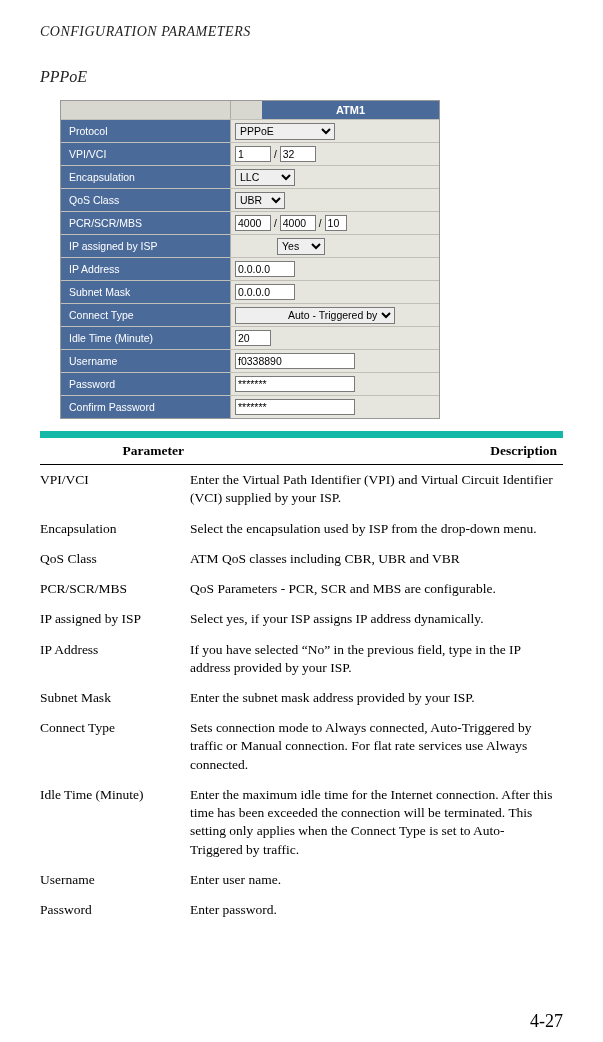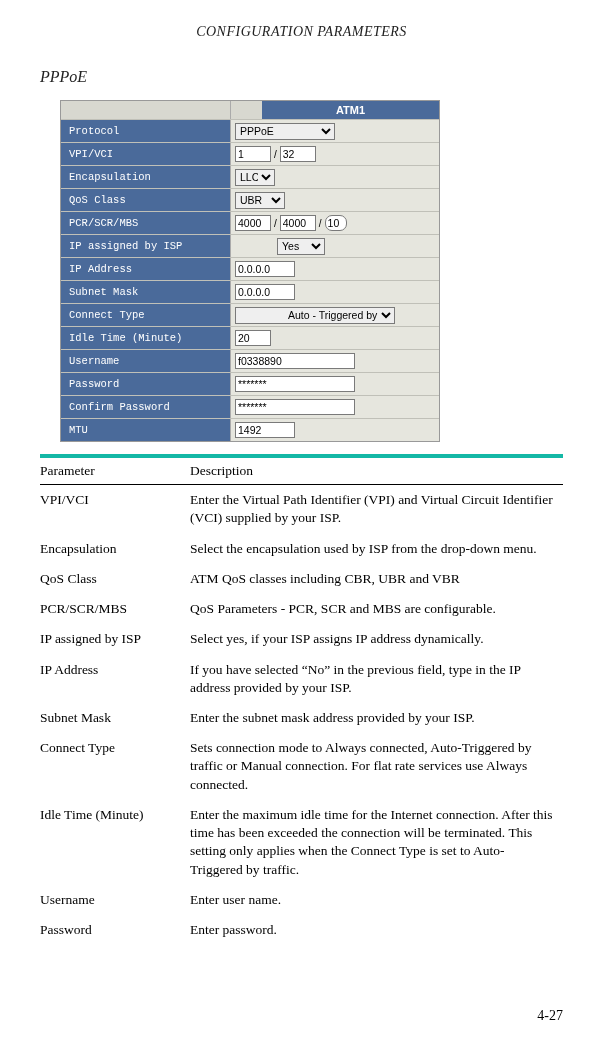--- a/index.html
+++ b/index.html
@@ -9,21 +9,21 @@
     font-family: Georgia, 'Times New Roman', serif;
     color: #000;
     background: #fff;
     position: relative;
     padding: 24px 40px 0 40px;
   }
   .page-header {
     font-style: italic;
     font-variant: small-caps;
     font-size: 14px;
-    text-align: center;
+    text-align: left;
     letter-spacing: 0.5px;
     margin-bottom: 28px;
     color: #222;
   }
   .section-title {
     font-style: italic;
     font-size: 16px;
     margin-bottom: 14px;
     color: #222;
   }
@@ -63,21 +63,20 @@
   .cfg-label {
     width: 170px;
     background: #4a6a9a;
     color: #fff;
     padding: 3px 8px;
     border-right: 1px solid #aaa;
     font-size: 10.5px;
     display: flex;
     align-items: center;
     height: 22px;
-    font-family: Liberation Mono, monospace;
   }
   .cfg-value {
     flex: 1;
     background: #e6e6de;
     padding: 2px 4px;
     display: flex;
     align-items: center;
     gap: 3px;
     height: 22px;
   }
@@ -85,54 +84,54 @@
     font-family: Arial, sans-serif;
     font-size: 10.5px;
     border: 1px solid #7a7a7a;
     background: #fff;
     height: 16px;
     padding: 0 2px;
   }
   .cfg-value input.w-long { width: 120px; }
   .cfg-value input.w-med  { width: 60px; }
   .cfg-value input.w-short{ width: 36px; }
-  .cfg-value input.w-tiny { width: 22px; border-radius: 7px; }
+  .cfg-value input.w-tiny { width: 22px; }
   .cfg-value select {
     font-family: Arial, sans-serif;
     font-size: 10.5px;
     border: 1px solid #7a7a7a;
     background: #efefef;
     height: 17px;
   }
   .cfg-value .slash { color:#000; font-size:10px; }
 
   .param-table {
     width: 100%;
     border-collapse: collapse;
     font-size: 13.5px;
     line-height: 1.35;
   }
   .param-table thead th {
-    text-align: left;
-    font-weight: normal;
-    border-top: 4px solid #14b8a6;
+    text-align: right;
+    font-weight: bold;
+    border-top: 7px solid #14b8a6;
     border-bottom: 1px solid #000;
     padding: 4px 6px 4px 0;
     vertical-align: top;
   }
   .param-table td {
     vertical-align: top;
     padding: 6px 6px 6px 0;
   }
   .param-table .col-param { width: 150px; }
   .page-number {
     position: absolute;
-    bottom: 18px;
+    bottom: 10px;
     right: 40px;
-    font-size: 14px;
+    font-size: 18px;
     text-align: center;
   }
 </style>
 </head>
 <body>
 
 <div class="page-header">CONFIGURATION PARAMETERS</div>
 
 <div class="section-title">PPPoE</div>
 
@@ -157,21 +156,21 @@
     <div class="cfg-value">
       <input type="text" class="w-short" value="1" style="">
       <span class="slash">/</span>
       <input type="text" class="w-short" value="32" style="">
     </div>
   </div>
 
   <div class="cfg-row">
     <div class="cfg-label">Encapsulation</div>
     <div class="cfg-value">
-      <select style="width:40px;">
+      <select style="width:60px;">
         <option>LLC</option>
       </select>
     </div>
   </div>
 
   <div class="cfg-row">
     <div class="cfg-label">QoS Class</div>
     <div class="cfg-value">
       <select style="width:50px;">
         <option>UBR</option>
@@ -243,26 +242,20 @@
     </div>
   </div>
 
   <div class="cfg-row">
     <div class="cfg-label">Confirm Password</div>
     <div class="cfg-value">
       <input type="text" class="w-long" value="*******" style="">
     </div>
   </div>
 
-  <div class="cfg-row">
-    <div class="cfg-label">MTU</div>
-    <div class="cfg-value">
-      <input type="text" class="w-med" value="1492" style="">
-    </div>
-  </div>
 
 </div>
 
 <table class="param-table">
   <thead>
     <tr>
       <th class="col-param">Parameter</th>
       <th>Description</th>
     </tr>
   </thead>

